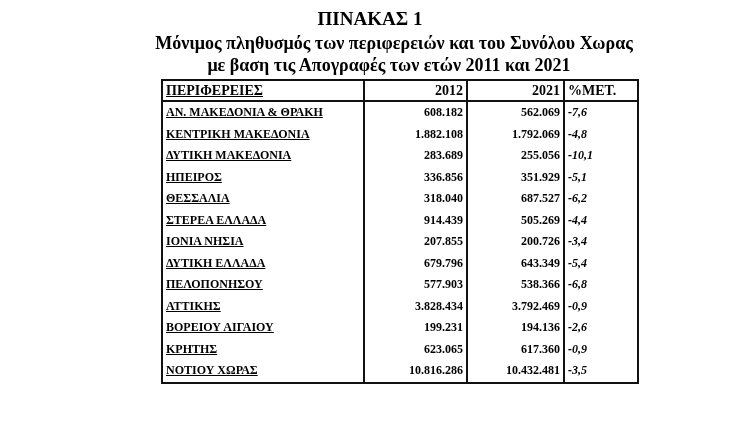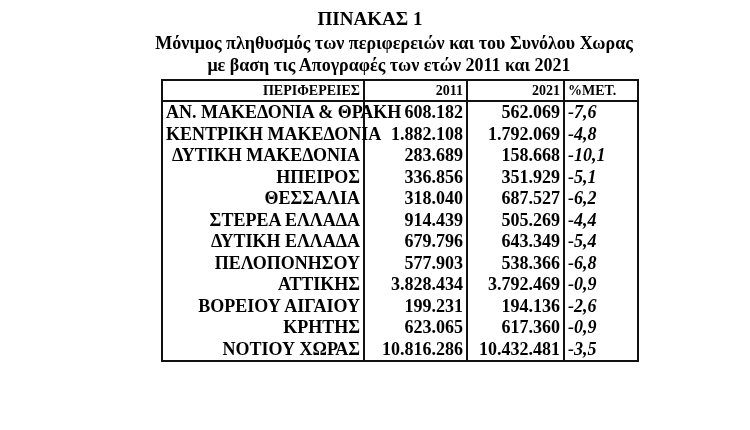--- a/index.html
+++ b/index.html
@@ -37,40 +37,40 @@
       table-layout: fixed;
     }
     table.data col.c-name { width: 202px; }
     table.data col.c-y1 { width: 103px; }
     table.data col.c-y2 { width: 97px; }
     table.data col.c-pct { width: 74px; }
 
     table.data th, table.data td {
       font-family: "Liberation Serif", serif;
       font-weight: bold;
-      font-size: 18px;
+      font-size: 12px;
       padding: 0 3px;
       white-space: nowrap;
       line-height: 21.5px;
       height: 21.5px;
     }
     table.data thead th {
       border-bottom: 2px solid #111;
       border-right: 2px solid #111;
       font-size: 14px;
       height: 19px;
       line-height: 19px;
     }
     table.data thead th:last-child { border-right: none; margin-top: 16px; }
     table.data tbody td {
       border-right: 2px solid #111;
     }
     table.data tbody td:last-child { border-right: none; }
 
-    .name { text-align: right; }
+    .name { text-align: left; text-decoration: underline; }
     .num { text-align: right; font-size: 14px; }
     .pct {
       text-align: left;
       font-style: italic;
       font-size: 19px;
       padding-right: 6px;
     }
     thead .pct-h { text-align: left; }
   </style>
 </head>
@@ -83,61 +83,67 @@
 <table class="data">
   <colgroup>
     <col class="c-name">
       <col class="c-y1">
       <col class="c-y2">
       <col class="c-pct">
   </colgroup>
   <thead>
     <tr>
       <th class="name">ΠΕΡΙΦΕΡΕΙΕΣ</th>
-      <th class="num">2011</th>
+      <th class="num">2012</th>
       <th class="num">2021</th>
       <th class="pct-h">%ΜΕΤ.</th>
     </tr>
   </thead>
   <tbody>
     <tr>
       <td class="name">ΑΝ. ΜΑΚΕΔΟΝΙΑ &amp; ΘΡΑΚΗ</td>
       <td class="num">608.182</td>
       <td class="num">562.069</td>
       <td class="pct">-7,6</td>
     </tr>
     <tr>
       <td class="name">ΚΕΝΤΡΙΚΗ ΜΑΚΕΔΟΝΙΑ</td>
       <td class="num">1.882.108</td>
       <td class="num">1.792.069</td>
       <td class="pct">-4,8</td>
     </tr>
     <tr>
       <td class="name">ΔΥΤΙΚΗ ΜΑΚΕΔΟΝΙΑ</td>
       <td class="num">283.689</td>
-      <td class="num">158.668</td>
+      <td class="num">255.056</td>
       <td class="pct">-10,1</td>
     </tr>
     <tr>
       <td class="name">ΗΠΕΙΡΟΣ</td>
       <td class="num">336.856</td>
       <td class="num">351.929</td>
       <td class="pct">-5,1</td>
     </tr>
     <tr>
       <td class="name">ΘΕΣΣΑΛΙΑ</td>
       <td class="num">318.040</td>
       <td class="num">687.527</td>
       <td class="pct">-6,2</td>
     </tr>
     <tr>
       <td class="name">ΣΤΕΡΕΑ ΕΛΛΑΔΑ</td>
       <td class="num">914.439</td>
       <td class="num">505.269</td>
       <td class="pct">-4,4</td>
+    </tr>
+    <tr>
+      <td class="name">ΙΟΝΙΑ  ΝΗΣΙΑ</td>
+      <td class="num">207.855</td>
+      <td class="num">200.726</td>
+      <td class="pct">-3,4</td>
     </tr>
     <tr>
       <td class="name">ΔΥΤΙΚΗ ΕΛΛΑΔΑ</td>
       <td class="num">679.796</td>
       <td class="num">643.349</td>
       <td class="pct">-5,4</td>
     </tr>
     <tr>
       <td class="name">ΠΕΛΟΠΟΝΗΣΟΥ</td>
       <td class="num">577.903</td>

